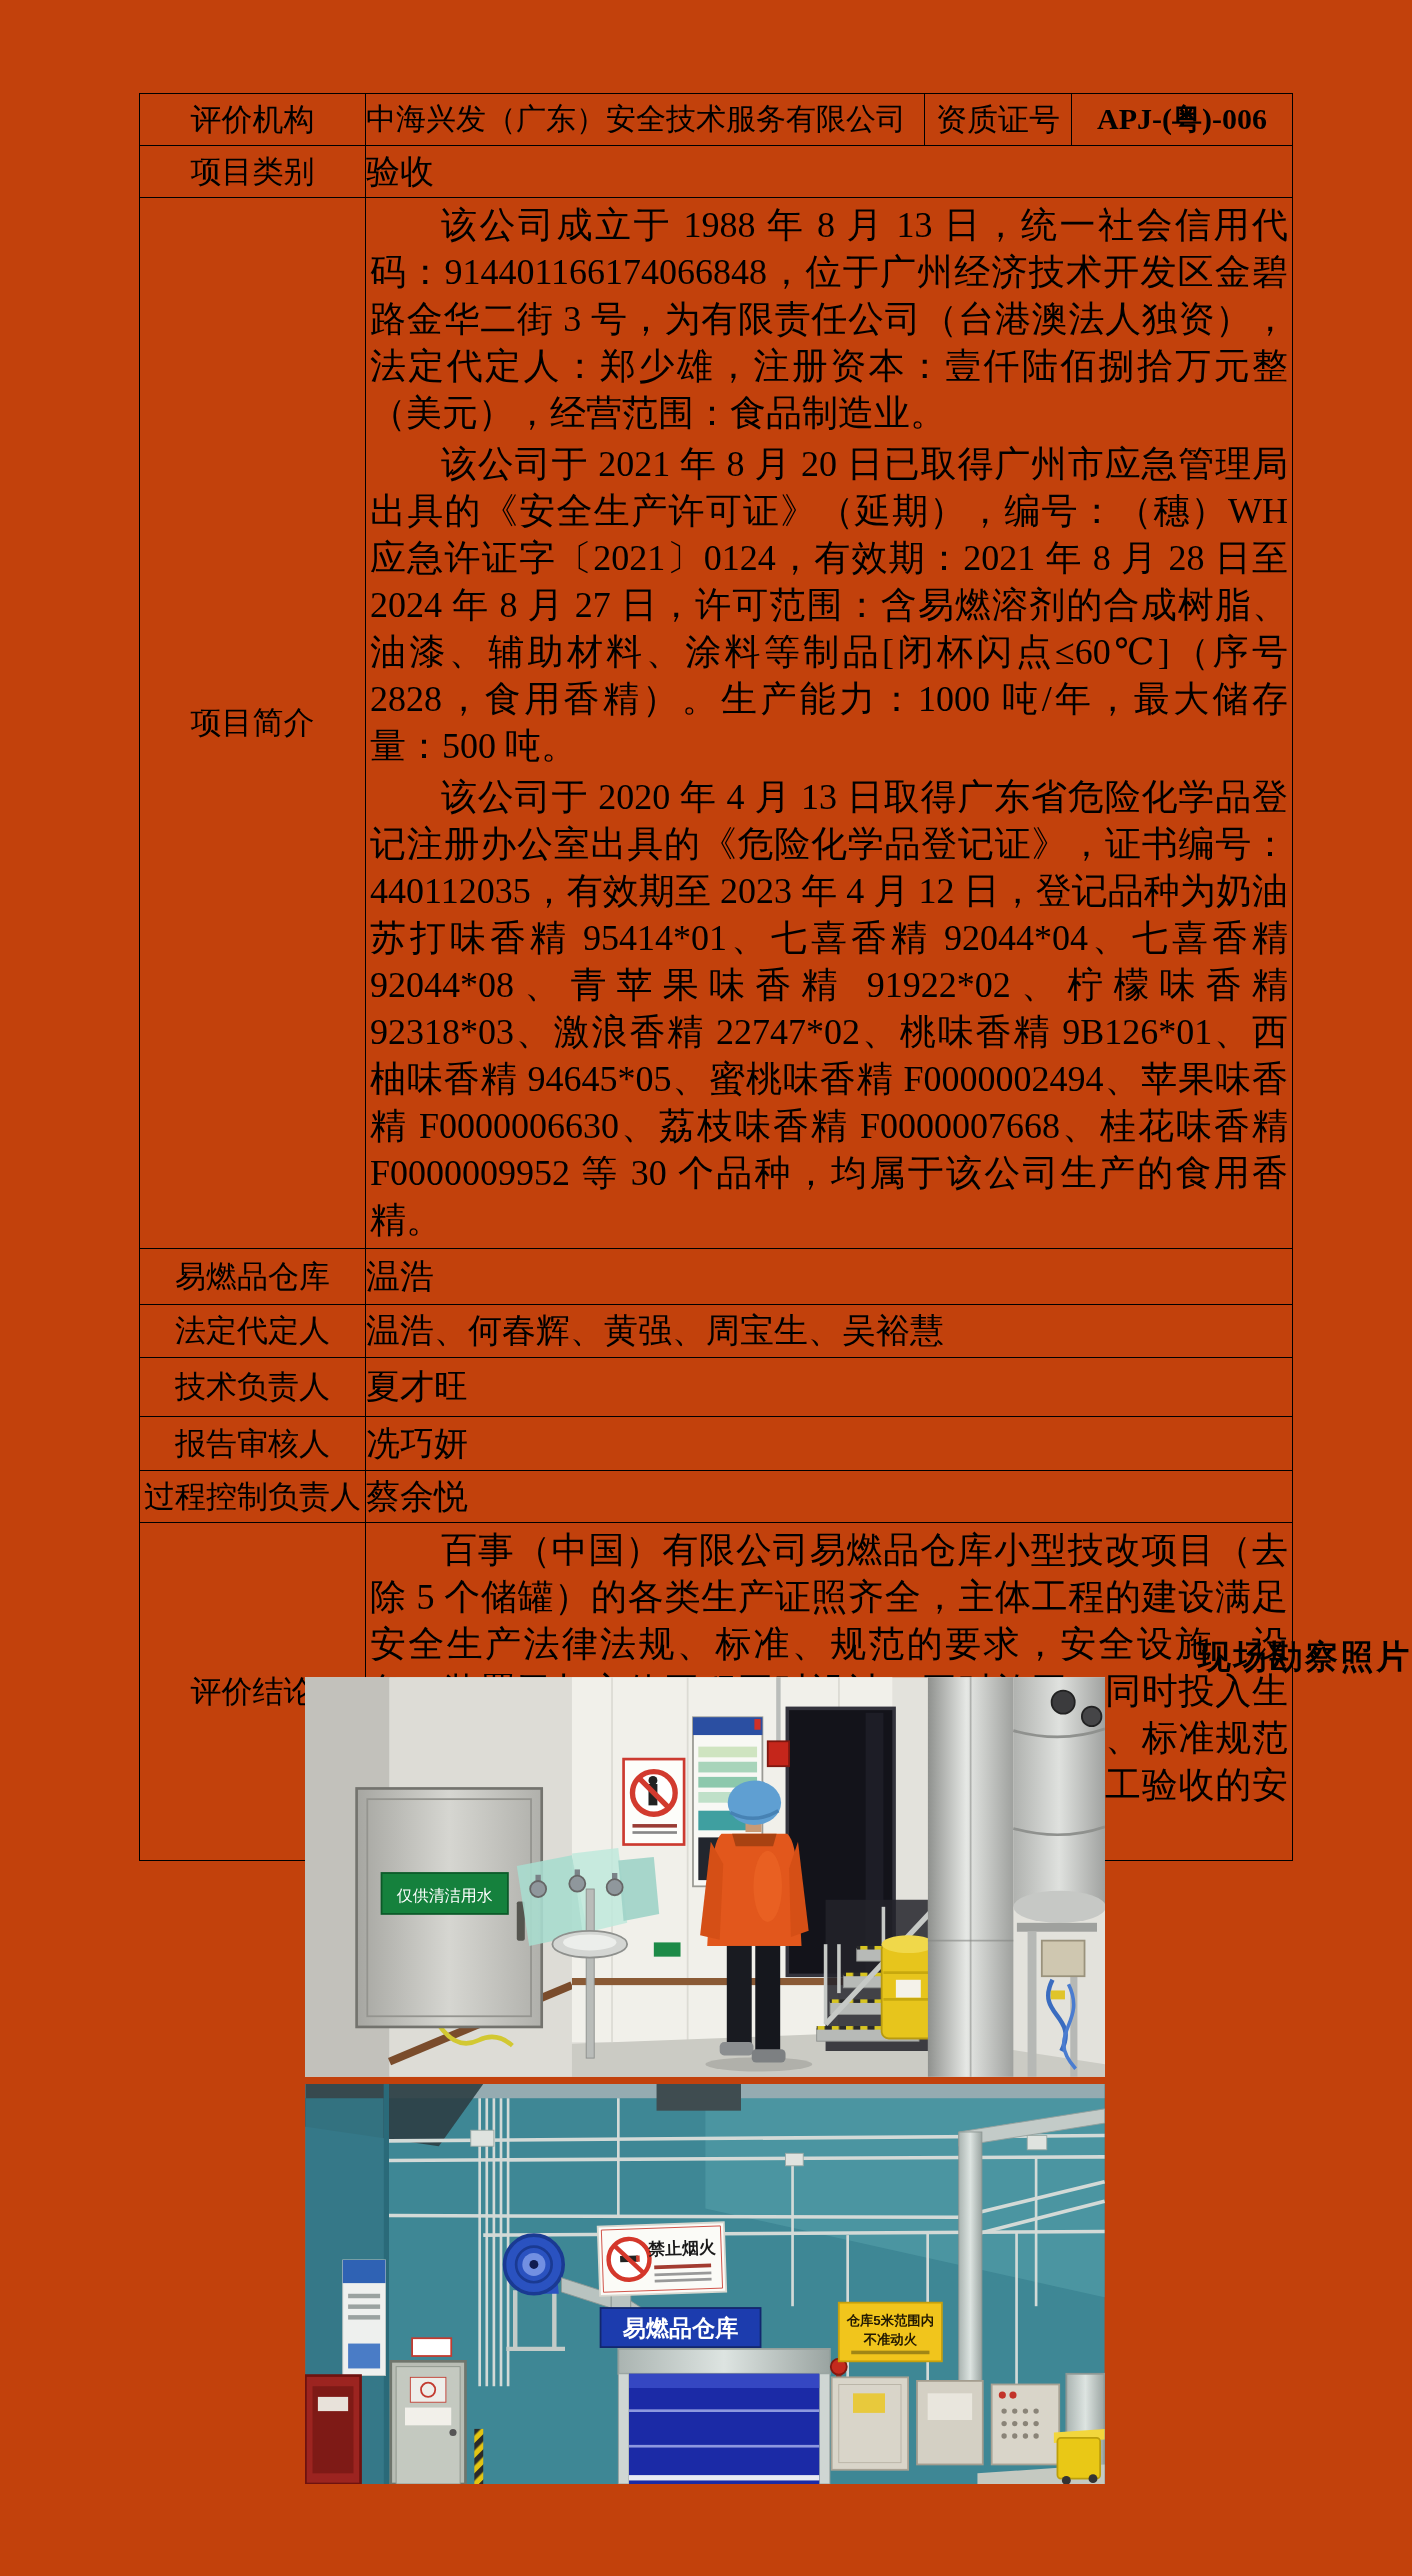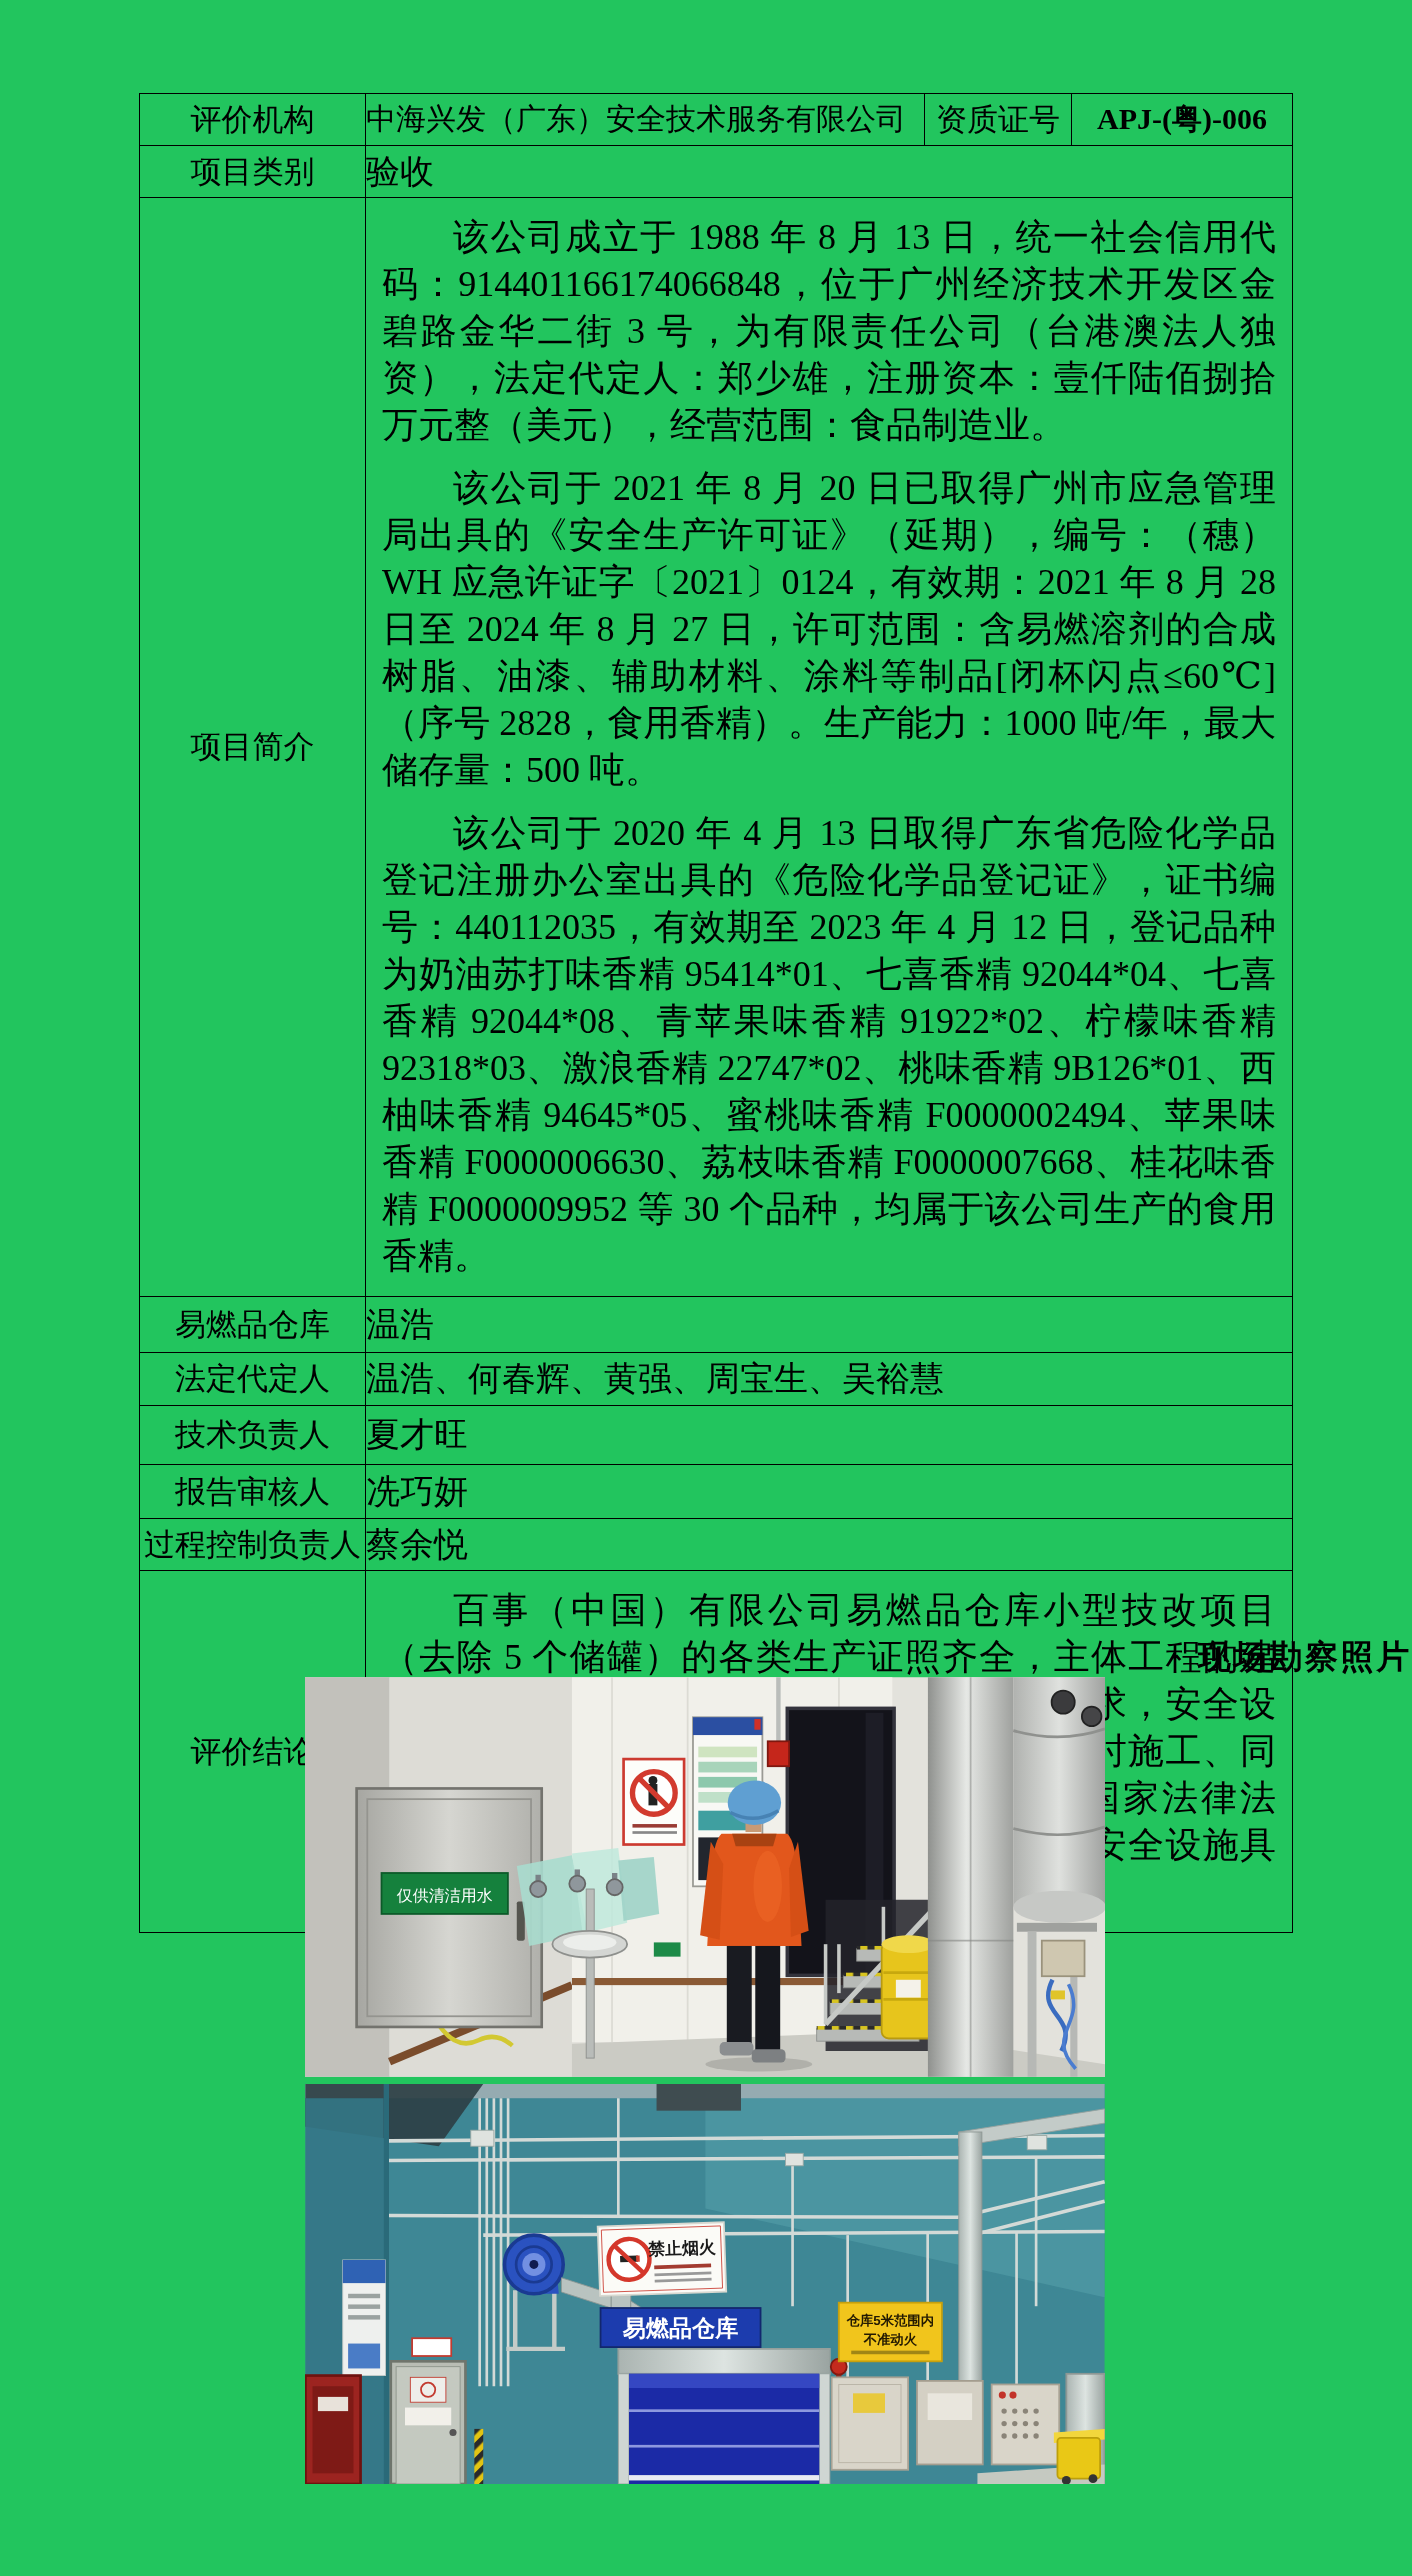--- a/index.html
+++ b/index.html
@@ -1,26 +1,26 @@
 <!DOCTYPE html>
 <html style="font-size:14.2px"><head>
 <meta charset="utf-8">
 <style>
   html,body{margin:0;padding:0;background:#ffffff;}
-  .page{position:relative;width:1412px;height:2576px;background:#22c55e;overflow:hidden;
+  .page{position:relative;width:1412px;height:2576px;background:#c2410c;overflow:hidden;
         font-family:"Liberation Serif","DejaVu Serif",serif;color:#000;}
   table.doc{position:absolute;left:139px;top:93px;width:1152px;border-collapse:collapse;table-layout:fixed;}
   table.doc td{border:1.8px solid #000;vertical-align:middle;padding:0;}
   td.lbl{text-align:center;font-size:31px;padding:0 1.8px;}
   td.val{font-size:34px;padding-left:18px;}
   td.val-company{font-size:30px;padding-left:16px;white-space:nowrap;}
   td.val-cert{font-size:30px;text-align:center;padding:0 3.6px;font-weight:bold;}
   td.val-projname{font-size:27px;line-height:46px;padding:3.6px 14.2px;}
   td.cell-paras{padding:7.1px 18px 7.1px 18px;}
-  .cell-paras p{margin:16px;font-size:36px;line-height:47px;text-align:justify;text-indent:71px;}
+  .cell-paras p{margin:4px;font-size:36px;line-height:47px;text-align:justify;text-indent:71px;}
   .heading{position:absolute;left:0;top:1635px;width:1412px;text-align:right;
            font-family:"Liberation Sans","DejaVu Sans",sans-serif;font-weight:bold;
            font-size:33px;letter-spacing:2.7px;color:#000;}
   .photo{position:absolute;left:305px;display:block;}
   #photo1{top:1677px;}
   #photo2{top:2084px;}
   svg text{font-family:"Liberation Sans","DejaVu Sans",sans-serif;}
 </style>
 </head>
 <body>

